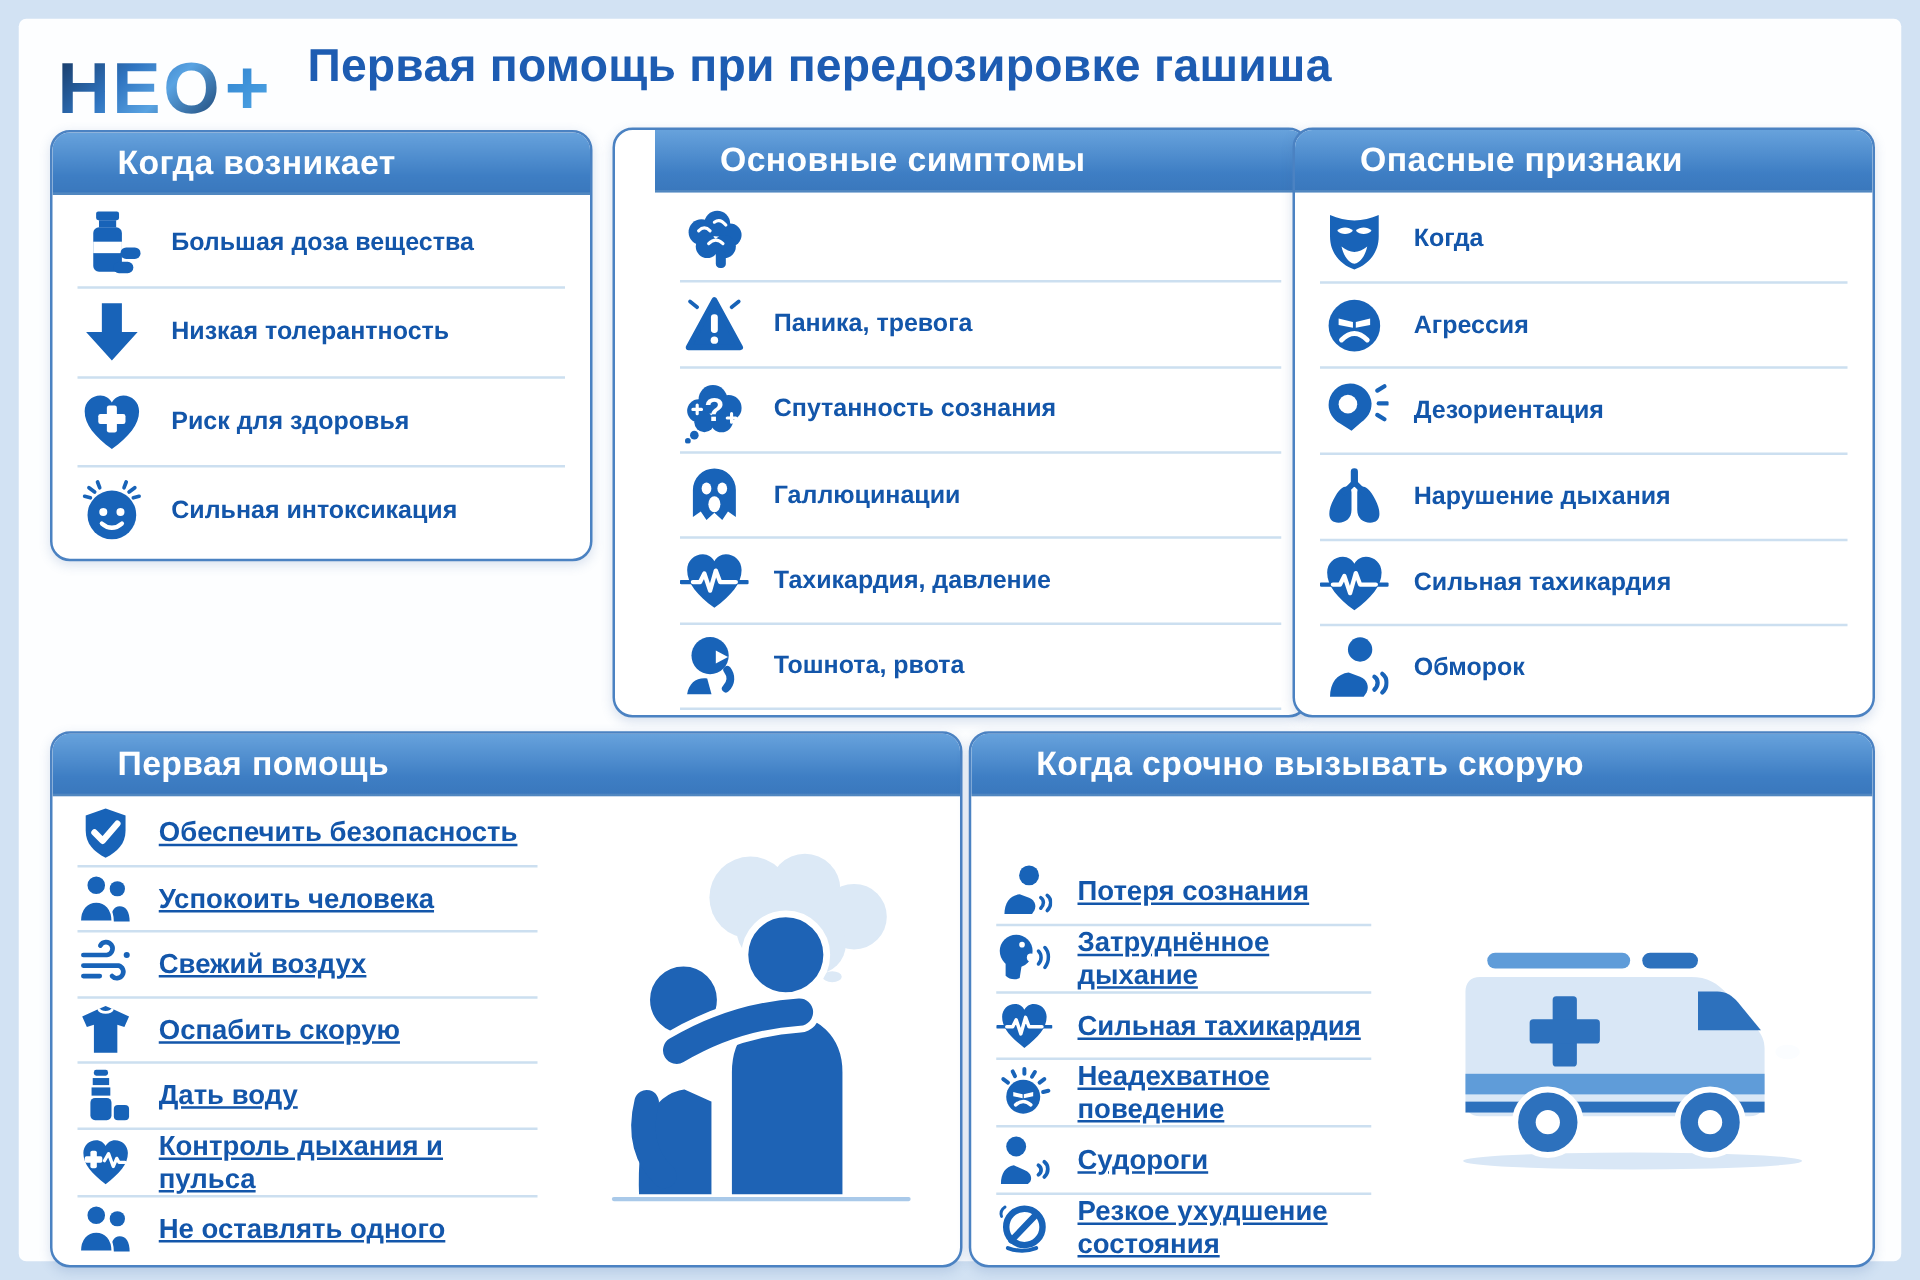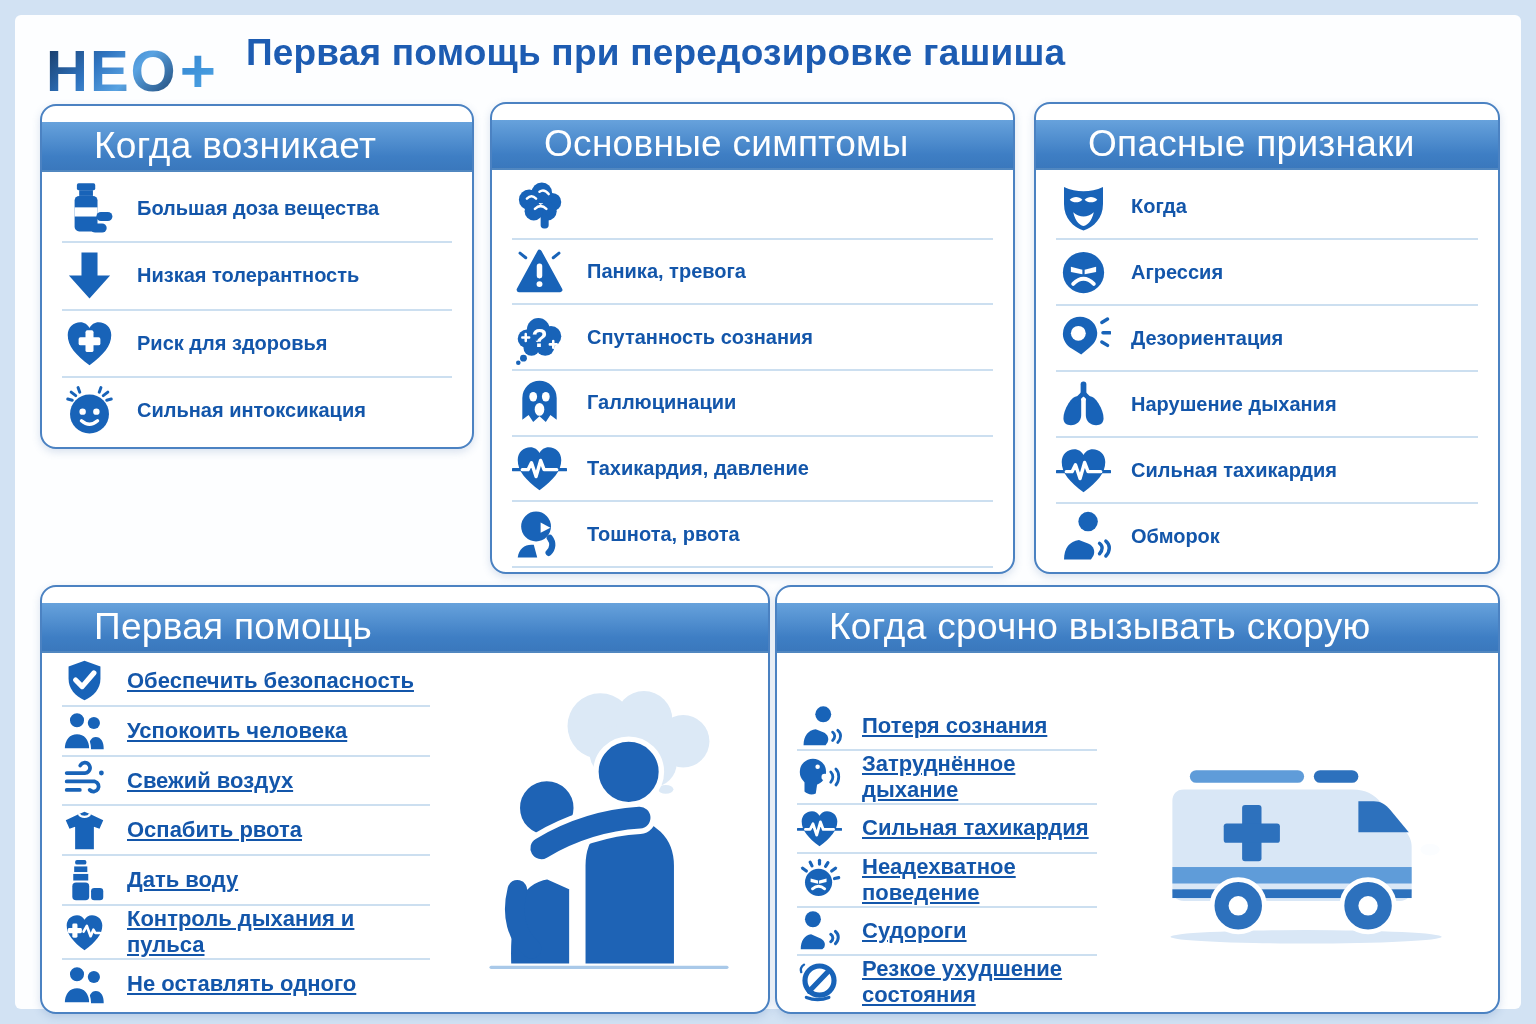--- a/index.html
+++ b/index.html
@@ -27,37 +27,37 @@
 
   
   .card{
     position:absolute;background:#fff;border:2.5px solid #4b82c2;border-radius:16px;
     box-shadow:0 3px 9px rgba(70,110,170,.20);overflow:hidden;display:flex;flex-direction:column;
   }
   .card-head{
     height:48px;flex:0 0 48px;display:flex;align-items:center;padding-left:52px;
     background:linear-gradient(180deg,#67a2dc 0%,#3e7ec4 72%,#3a78bd 100%);
     border-bottom:2px solid rgba(20,60,110,.25);
-    color:#fff;font-size:37px;font-weight:normal;letter-spacing:.3px;margin-top:16px;
+    color:#fff;font-size:27px;font-weight:bold;letter-spacing:.3px;
   }
   .card-body{flex:1;display:flex;min-height:0;}
   .rows{display:flex;flex-direction:column;flex:1;padding:4px 0;}
   .row{flex:1;display:flex;align-items:center;gap:20px;margin:0 20px;border-bottom:2px solid #ccdff0;}
   .rows .row:last-child{border-bottom:none;}
   .rows.keep-last .row:last-child{border-bottom:2px solid #ccdff0;}
   .lbl{font-weight:bold;color:#1356aa;}
   .ic{color:#1863b8;flex:0 0 auto;}
 
   .c123 .ic{width:55px;height:55px;}
   .c123 .lbl{font-size:20px;}
   .c45 .ic{width:45px;height:45px;}
   .c45 .lbl{font-size:22px;text-decoration:underline;}
 
   #card1{left:40px;top:104px;width:430px;height:341px;}
-  #card2{left:490px;top:102px;width:521px;height:468px;}
+  #card2{left:490px;top:102px;width:521px;height:468px;padding-left:32px;}
   #card3{left:1034px;top:102px;width:462px;height:468px;}
   #card4{left:40px;top:585px;width:726px;height:425px;}
   #card5{left:775px;top:585px;width:721px;height:425px;gap:12px;}
 
   #card4 .rows{flex:0 0 408px;width:408px;}
   #card5 .rows{flex:0 0 340px;width:340px;margin-top:34px;}
   .art{flex:1;display:flex;align-items:center;justify-content:center;min-width:0;}
   #card5 .art{align-items:center;padding-top:28px;}
 
   .defs{position:absolute;width:0;height:0;overflow:hidden;}
@@ -390,21 +390,21 @@
       <div class="row">
         <svg class="ic">
             <use href="#s-wind"></use>
           </svg>
         <span class="lbl">Свежий воздух</span>
       </div>
       <div class="row">
         <svg class="ic">
             <use href="#s-tshirt"></use>
           </svg>
-        <span class="lbl">Оспабить рвота</span>
+        <span class="lbl">Оспабить скорую</span>
       </div>
       <div class="row">
         <svg class="ic">
             <use href="#s-bottlewater"></use>
           </svg>
         <span class="lbl">Дать воду</span>
       </div>
       <div class="row">
         <svg class="ic">
             <use href="#s-heartcrosspulse"></use>

